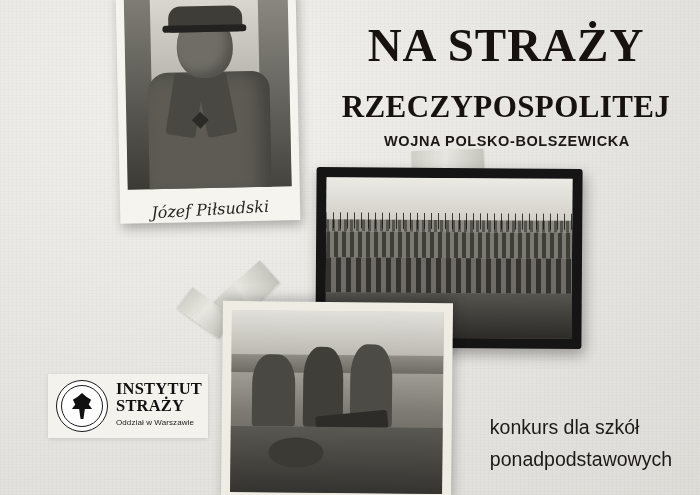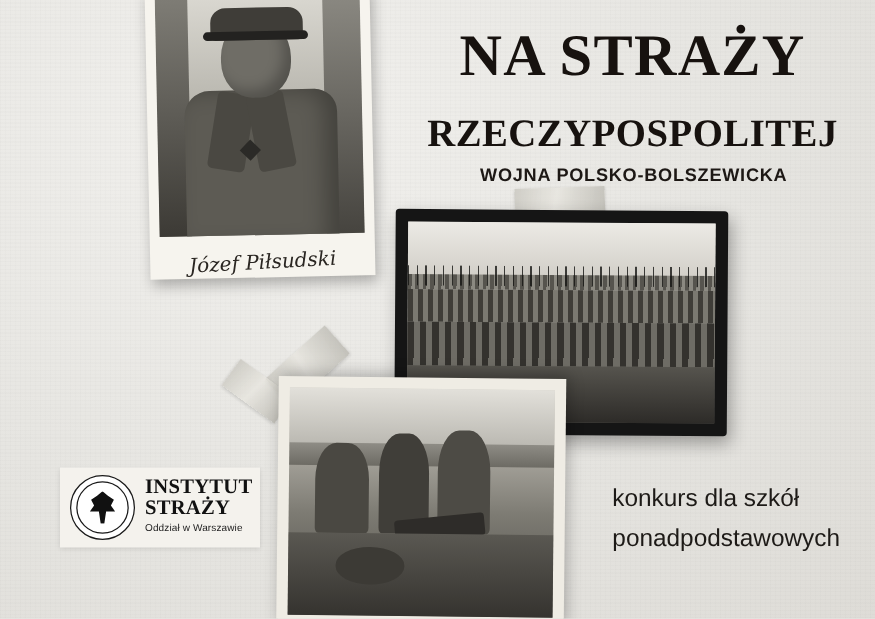--- a/index.html
+++ b/index.html
@@ -214,21 +214,21 @@
     font-weight: bold; font-size: 16.5px; color: #111; letter-spacing: 0.2px;
   }
   .ipn-l3 {
     font-family: "Liberation Sans", sans-serif;
     font-size: 8px; color: #222; margin-top: 4px; letter-spacing: 0.1px;
   }
 
   
   .callout {
     position: absolute;
-    right: 28px; bottom: 48px;
+    right: 28px; bottom: 20px;
     text-align: left;
     font-family: "Liberation Sans", sans-serif;
     font-size: 19.5px;
     color: #1d1a17;
     line-height: 1.65;
     white-space: nowrap;
   }
 </style>
 </head>
 <body>

